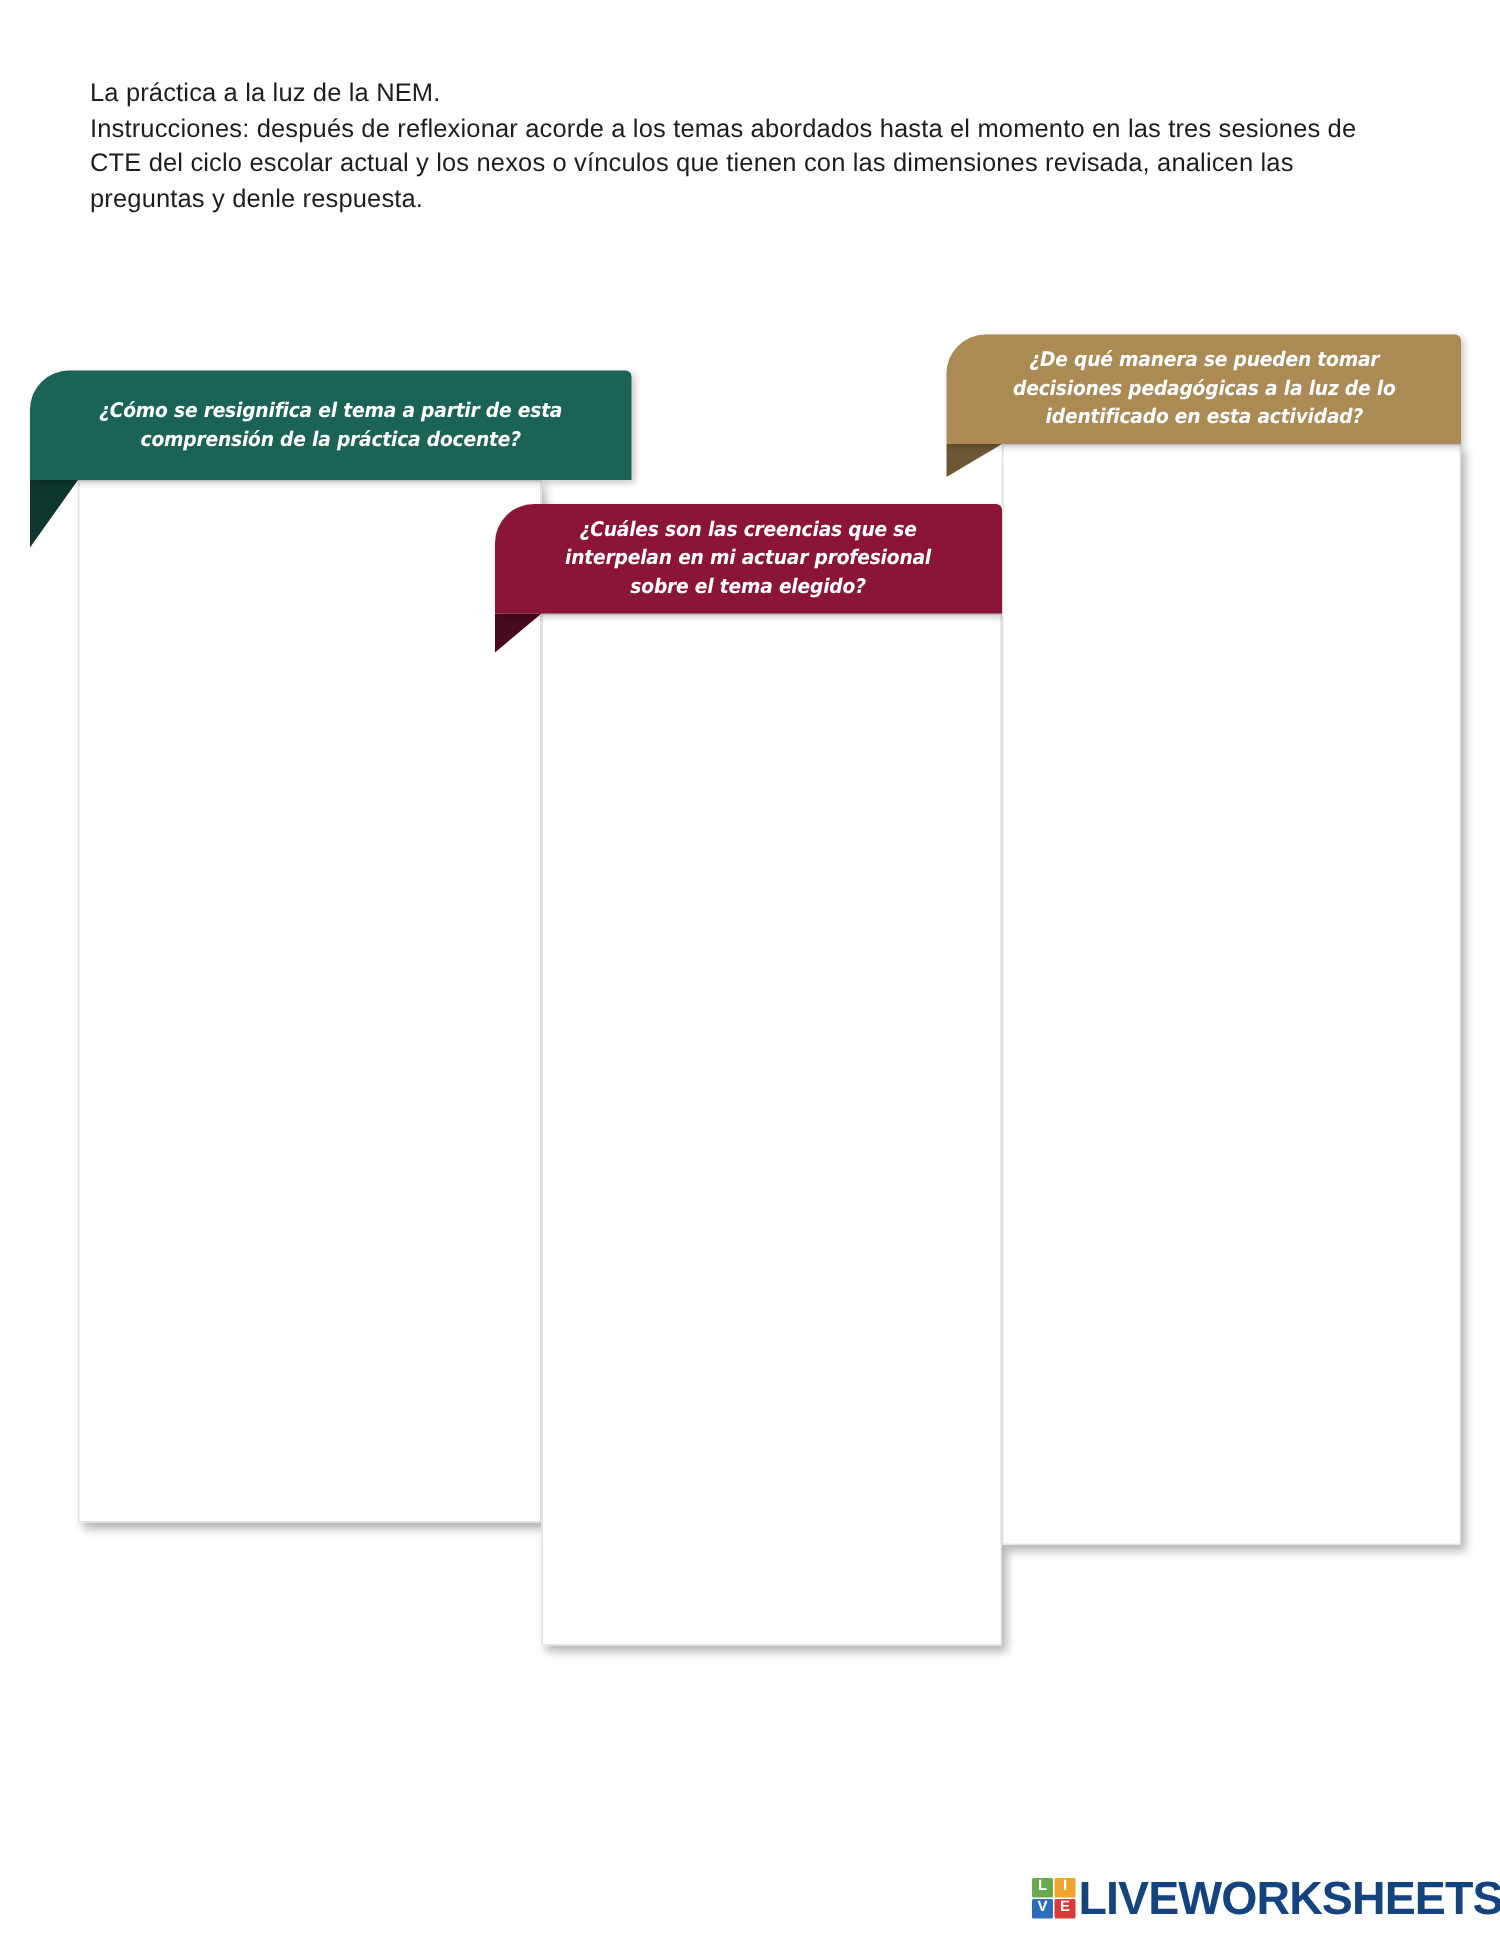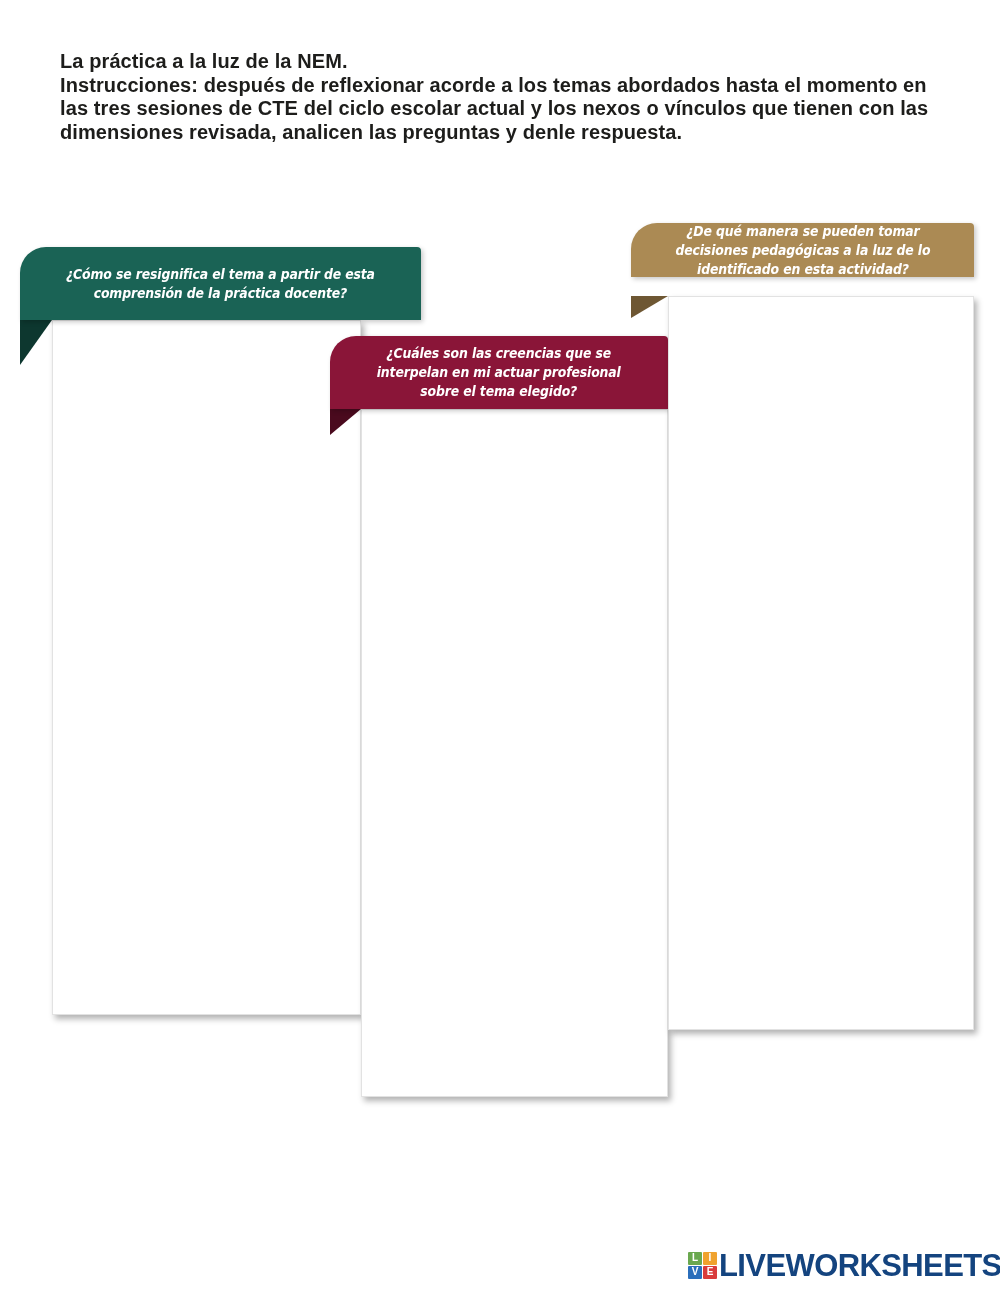--- a/index.html
+++ b/index.html
@@ -22,26 +22,25 @@
   }
 
   
   .header-block {
     position: absolute;
     left: 60px;
     top: 50px;
     width: 880px;
   }
   .header-line {
-    font-size: 20px;
+    font-size: 17px;
     line-height: 23.5px;
     color: #1d1d1b;
     letter-spacing: 0.1px;
     margin: 0;
-    font-weight: bold;
   }
   .header-line.title {
     margin-bottom: 0px;
   }
 
   
   .card {
     position: absolute;
   }
 
@@ -118,21 +117,21 @@
     border-bottom: 26px solid transparent;
   }
 
   
   #card-tan .card-body {
     left: 668px; top: 296px;
     width: 306px; height: 734px;
   }
   #card-tan .ribbon {
     left: 631px; top: 223px;
-    width: 343px; height: 54px;
+    width: 343px; height: 73px;
     background: #ab8a54;
   }
   #card-tan .ribbon-tail {
     left: 631px; top: 296px;
     border-left: 37px solid #6e5733;
     border-bottom: 22px solid transparent;
   }
 
   
   .lw-logo {

